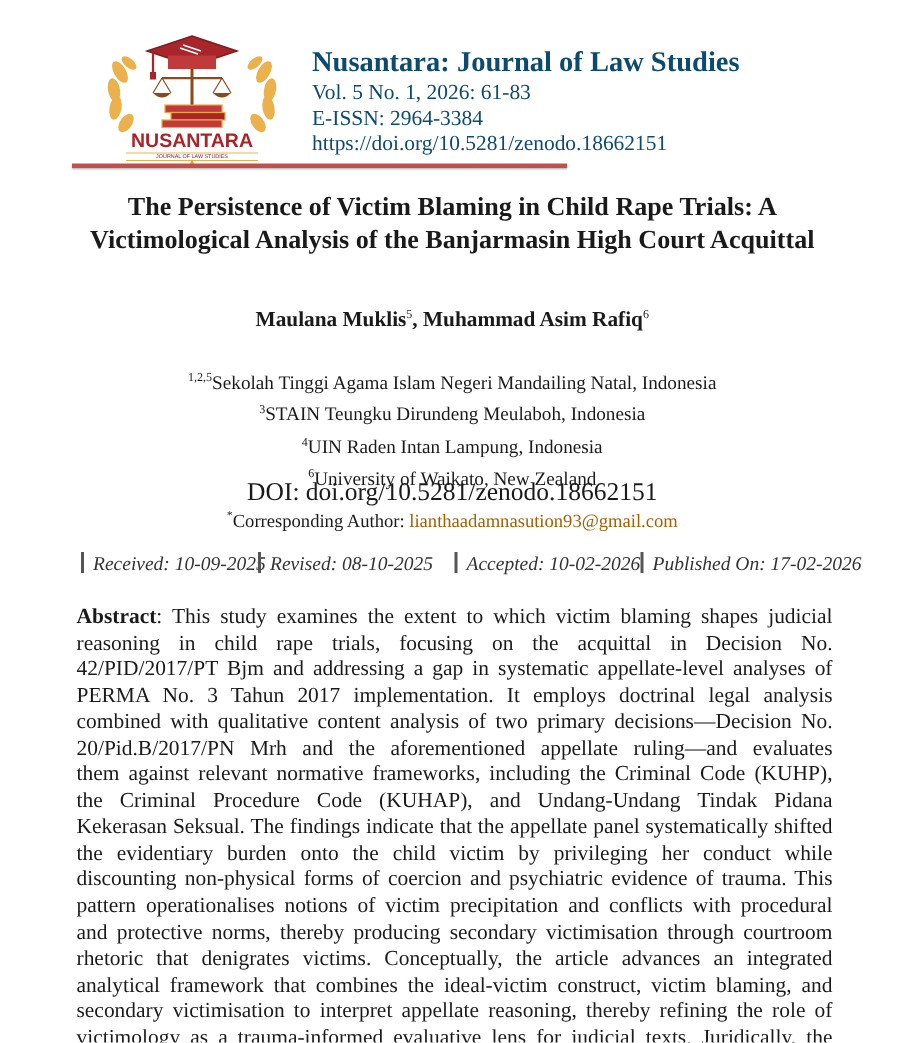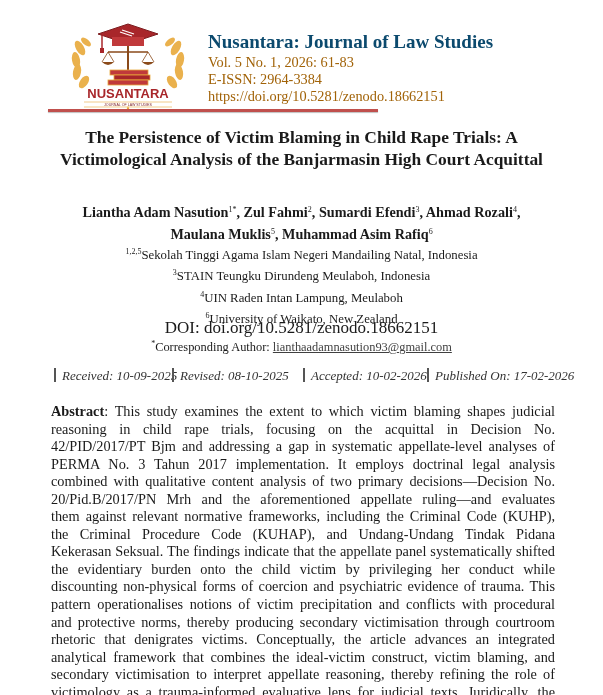--- a/index.html
+++ b/index.html
@@ -1,29 +1,29 @@
 <!DOCTYPE html>
 <html><head>
 <meta charset="utf-8">
 <style>
   html, body { margin: 0; padding: 0; background: #ffffff; }
   body { width: 603px; height: 695px; overflow: hidden; position: relative; font-family: "Liberation Serif", "DejaVu Serif", serif; color: #1a1a1a; }
   .header { position: absolute; left: 0; top: 0; width: 603px; height: 118px; }
   .logo { position: absolute; left: 62px; top: 18px; width: 132px; height: 92px; }
   .journal-block { position: absolute; left: 208px; top: 30px; }
   .journal-title { font-size: 19px; font-weight: bold; color: #0c4a6e; line-height: 24px; white-space: nowrap; }
-  .journal-line { font-size: 14.3px; line-height: 17px; color: #a16207; white-space: nowrap; }
+  .journal-line { font-size: 14.3px; line-height: 17px; color: #0c4a6e; white-space: nowrap; }
   .rule { position: absolute; left: 48px; top: 109px; width: 330px; height: 3px; background: #c0504d; box-shadow: 0 1px 1px rgba(0,0,0,0.25); }
   .paper-title { position: absolute; left: 0; top: 126px; width: 603px; text-align: center; font-size: 17.4px; font-weight: bold; line-height: 22px; }
   .authors { position: absolute; left: 0; top: 200px; width: 603px; text-align: center; font-size: 14.2px; font-weight: bold; line-height: 19px; }
   .authors sup, .affil sup, .corr sup { font-size: 8px; font-weight: normal; vertical-align: 5px; }
   .affils { position: absolute; left: 0; top: 243px; width: 603px; text-align: center; font-size: 12.8px; line-height: 17.4px; }
   .doi { position: absolute; left: 0; top: 319px; width: 603px; text-align: center; font-size: 17px; line-height: 17px; }
   .corr { position: absolute; left: 0; top: 336px; width: 603px; text-align: center; font-size: 12.4px; line-height: 16px; }
-  .corr a { color: #404040; text-decoration: underline; }
+  .corr a { color: #a16207; }
   .dates { position: absolute; left: 0; top: 366px; width: 536px; height: 20px; font-size: 13px; font-style: italic; color: #333; }
   .date-item { position: absolute; top: 0; white-space: nowrap; line-height: 20px; }
   .date-item .bar { display: inline-block; width: 2px; height: 14px; background: #555; vertical-align: -2px; margin-right: 6px; }
   .abstract { position: absolute; left: 51px; top: 403px; width: 504px; font-size: 14.3px; line-height: 17.55px; text-align: justify; color: #1a1a1a; }
   .abstract .line { display: block; white-space: nowrap; text-align-last: justify; text-align: justify; height: 17.55px; overflow: visible; }
   .abstract .ab-label { font-weight: bold; margin-top: 36px; }
 </style>
 </head>
 <body>
 
@@ -81,35 +81,29 @@
   <div class="rule"></div>
 </div>
 
 <div class="paper-title">
   <div>The Persistence of Victim Blaming in Child Rape Trials: A</div>
   <div>Victimological Analysis of the Banjarmasin High Court Acquittal</div>
 </div>
 
 <div class="authors">
   <div>
-    <span>Liantha Adam Nasution</span><sup>1*</sup><span>, </span>
-    <span>Zul Fahmi</span><sup>2</sup><span>, </span>
-    <span>Sumardi Efendi</span><sup>3</sup><span>, </span>
-    <span>Ahmad Rozali</span><sup>4</sup><span>,</span>
-  </div>
-  <div>
     <span>Maulana Muklis</span><sup>5</sup><span>, </span>
     <span>Muhammad Asim Rafiq</span><sup>6</sup>
   </div>
 </div>
 
 <div class="affils">
   <div class="affil"><sup>1,2,5</sup><span>Sekolah Tinggi Agama Islam Negeri Mandailing Natal, Indonesia</span></div>
   <div class="affil"><sup>3</sup><span>STAIN Teungku Dirundeng Meulaboh, Indonesia</span></div>
-  <div class="affil"><sup>4</sup><span>UIN Raden Intan Lampung, Meulaboh</span></div>
+  <div class="affil"><sup>4</sup><span>UIN Raden Intan Lampung, Indonesia</span></div>
   <div class="affil"><sup>6</sup><span>University of Waikato, New Zealand</span></div>
 </div>
 
 <div class="doi">DOI: doi.org/10.5281/zenodo.18662151</div>
 <div class="corr">
   <sup>*</sup><span>Corresponding Author: </span><a>lianthaadamnasution93@gmail.com</a>
 </div>
 
 <div class="dates">
   <div class="date-item" style="left:54px"><span class="bar"></span><span>Received: 10-09-2025</span></div>

